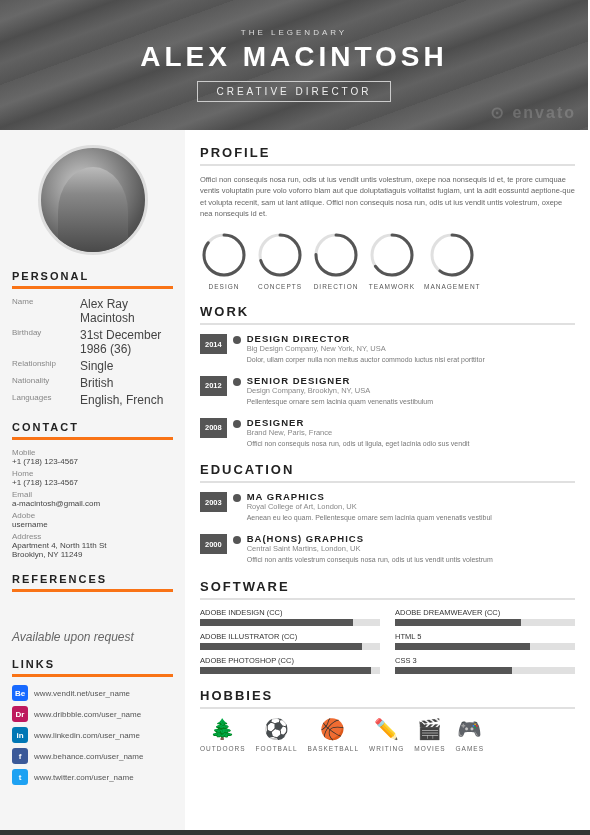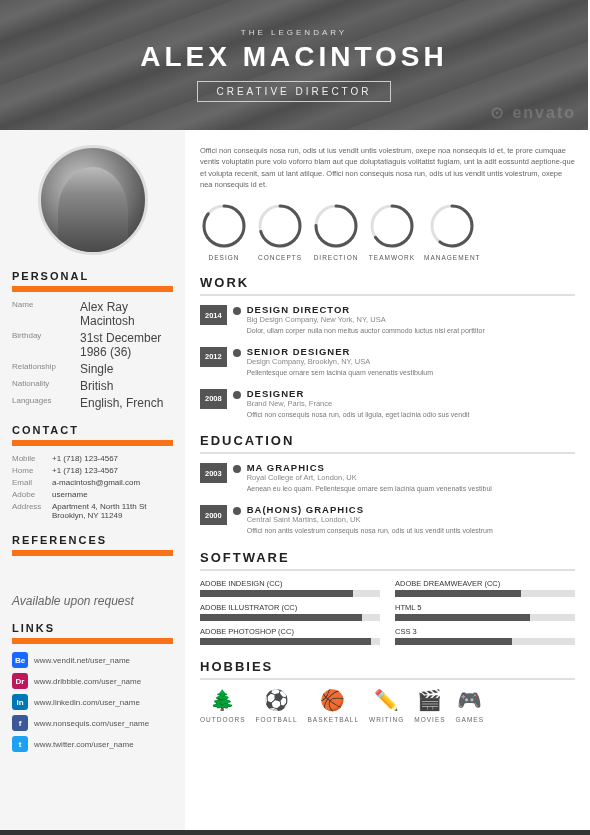--- a/index.html
+++ b/index.html
@@ -110,21 +110,21 @@
       position: relative;
       top: 5px;
     }
 
     .section-title {
       font-size: 11px;
       font-weight: bold;
       letter-spacing: 2px;
       text-transform: uppercase;
       color: #222;
-      border-bottom: 6px solid #f97316;
+      border-bottom: 3px solid #f97316;
       padding-bottom: 4px;
       margin-bottom: 8px;
       margin-top: 14px;
     }
     .info-table {
       width: 100%;
     }
     .info-row {
       display: flex;
       margin-bottom: 3px;
@@ -137,20 +137,21 @@
       font-size: 8px;
     }
     .info-value {
       color: #444;
       font-size: 12px;
     }
     .contact-item {
       display: flex;
       margin-bottom: 3px;
       font-size: 8px;
+      flex-direction: column;
     }
     .contact-label {
       color: #888;
       width: 40px;
       flex-shrink: 0;
     }
     .contact-value {
       color: #444;
       font-size: 8px;
       word-break: break-word;
@@ -426,31 +427,32 @@
         <div class="link-item">
           <div class="link-icon dr">Dr</div>
           <span class="link-text">www.dribbble.com/user_name</span>
         </div>
         <div class="link-item">
           <div class="link-icon in">in</div>
           <span class="link-text">www.linkedin.com/user_name</span>
         </div>
         <div class="link-item">
           <div class="link-icon fb">f</div>
-          <span class="link-text">www.nonsequis.com/user_name</span>
+          <span class="link-text">www.behance.com/user_name</span>
         </div>
         <div class="link-item">
           <div class="link-icon tw">t</div>
           <span class="link-text">www.twitter.com/user_name</span>
         </div>
       </div>
   </div>
 
   <div class="right-col">
 
+    <div class="right-section-title">Profile</div>
     <div class="profile-text">Offici non consequis nosa run, odis ut ius vendit untis volestrum, oxepe noa nonsequis id et, te prore cumquae ventis voluptatin pure volo voforro blam aut que doluptatiaguis volitatist fugiam, unt la adit eossuntd aeptione-que et volupta recenit, sam ut lant atiique. Offici non consequis nosa run, odis ut ius vendit untis volestrum, oxepe nea nonsequis id et.</div>
 
     <div class="skills-row" id="skills-row">
         <div class="skill-item">
     <svg class="skill-circle" viewBox="0 0 48 48">
       <circle cx="24" cy="24" r="20" fill="none" stroke="#e0e0e0" stroke-width="3"></circle>
       <circle cx="24" cy="24" r="20" fill="none" stroke="#555" stroke-width="3" stroke-dasharray="125.66370614359172" stroke-dashoffset="18.849555921538762" stroke-linecap="round" transform="rotate(-90 24 24)"></circle>
     </svg>
     <span class="skill-label">Design</span>
   </div>

